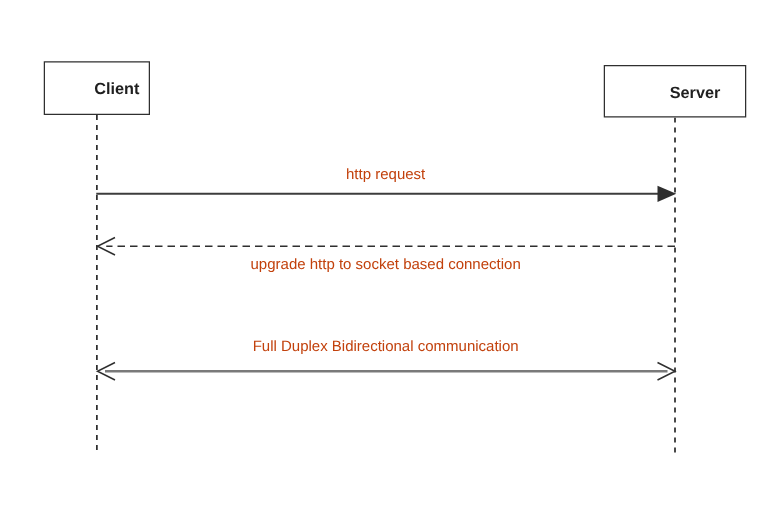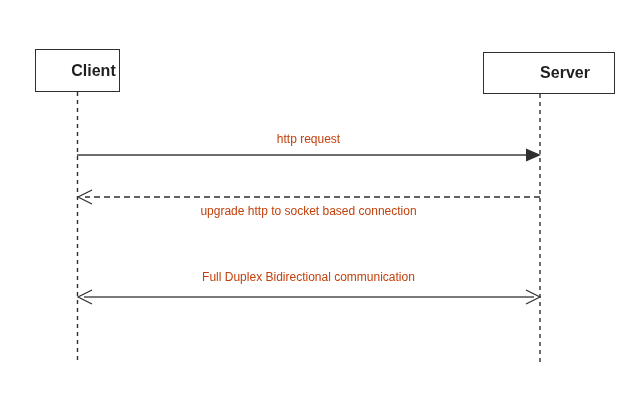--- a/index.html
+++ b/index.html
@@ -22,28 +22,28 @@
     width: 620px;
     height: 410px;
   }
   .actor-box {
     position: absolute;
     border: 1.5px solid #2f2f2f;
     background: #ffffff;
     display: flex;
     align-items: center;
     justify-content: center;
-    font-size: 16px;
+    font-size: 13px;
     font-weight: bold;
     color: #1f1f1f;
     box-sizing: border-box;
     padding-left: 32px;
   }
   .actor-client { left: 35px; top: 49px; width: 85px; height: 43px; }
-  .actor-server { left: 483px; top: 52px; width: 132px; height: 42px; }
+  .actor-server { left: 483px; top: 52px; width: 114px; height: 42px; }
   .msg-label {
     position: absolute;
     left: 77px;
     width: 463px;
     text-align: center;
     font-size: 12px;
     color: #c2410c;
     line-height: 14px;
   }
   .msg-label-1 { top: 132px; }

